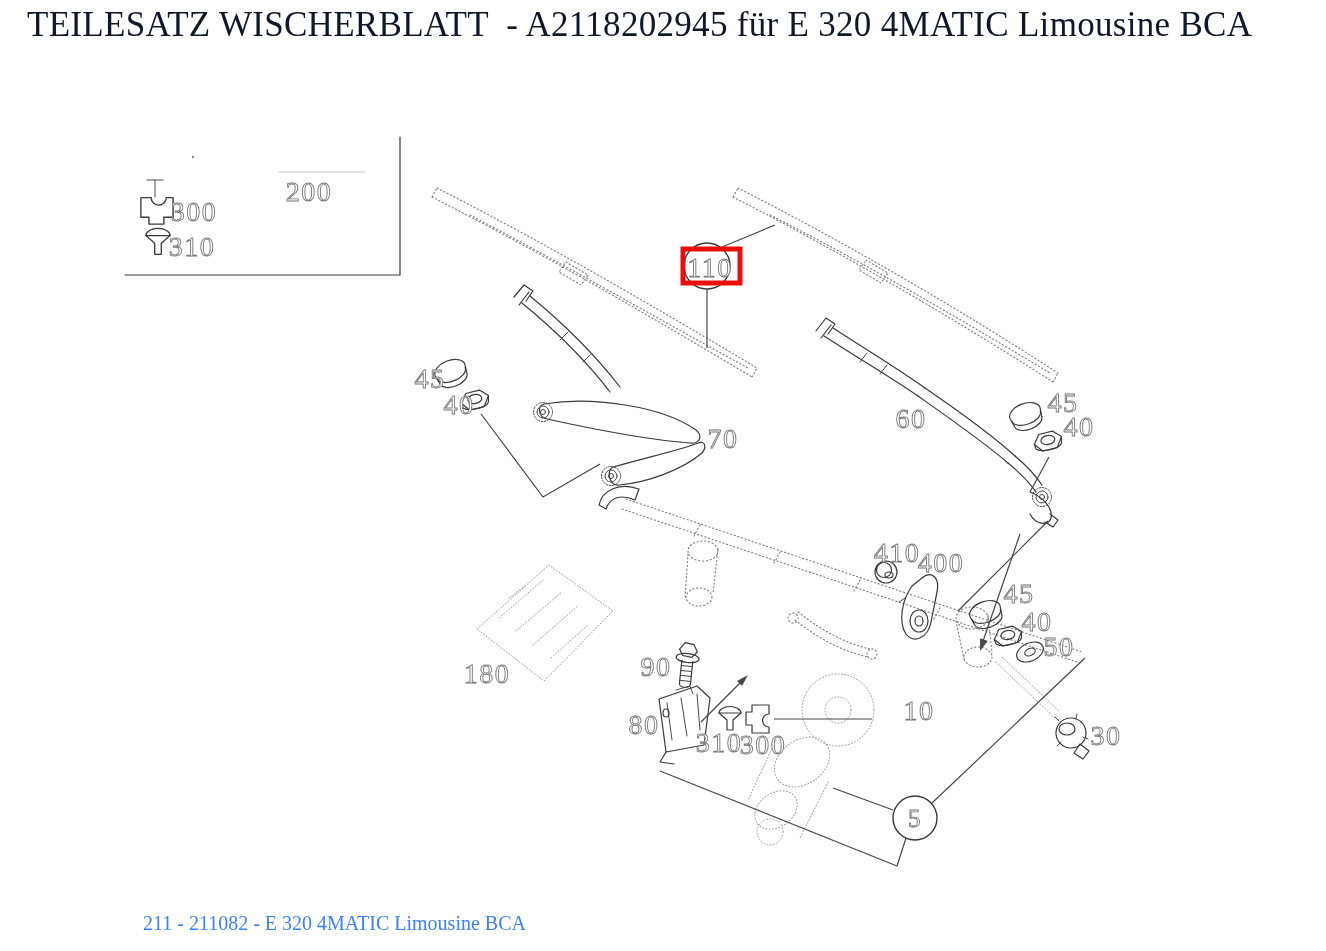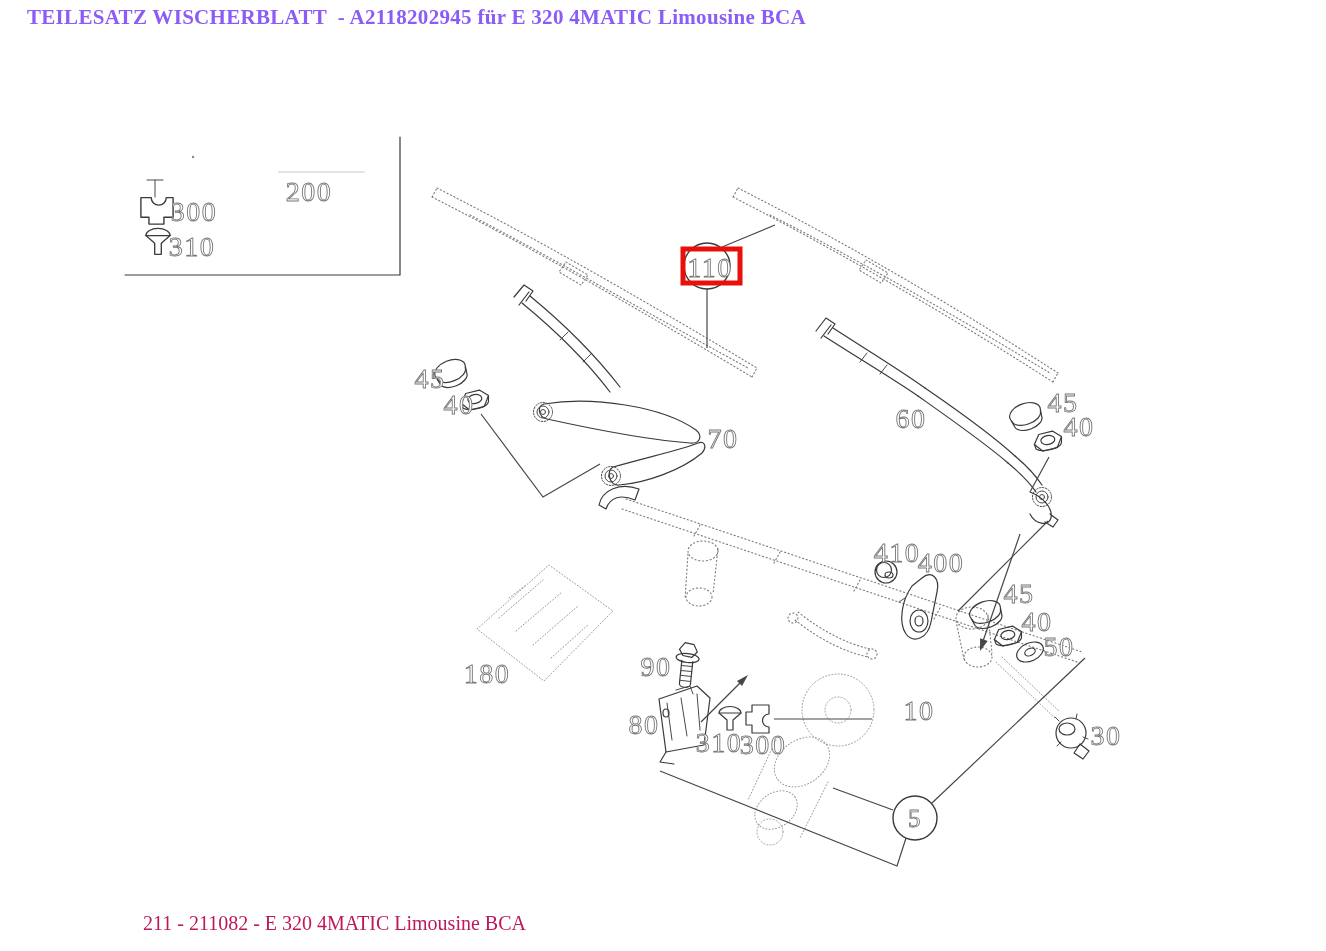--- a/index.html
+++ b/index.html
@@ -1,20 +1,20 @@
 <!DOCTYPE html>
 <html><head>
 <meta charset="utf-8">
 <style>
   html,body{margin:0;padding:0;background:#ffffff;}
   .page{position:relative;width:1326px;height:951px;background:#fff;overflow:hidden;
         font-family:"Liberation Serif","DejaVu Serif",serif;}
-  .title{position:absolute;left:27px;top:5px;margin:0;font-size:21px;font-weight:bold;
-         color:#8b5cf6;white-space:pre;letter-spacing:0.3px;}
-  .footer{position:absolute;left:143px;top:912px;font-size:20px;color:#be185d;white-space:pre;}
+  .title{position:absolute;left:27px;top:5px;margin:0;font-size:35px;font-weight:normal;
+         color:#0f172a;white-space:pre;letter-spacing:0.3px;}
+  .footer{position:absolute;left:143px;top:912px;font-size:20px;color:#3b82f6;white-space:pre;}
   svg.diagram{position:absolute;left:0;top:0;}
   .solid{fill:none;stroke:#3a3a3a;stroke-width:1.2;stroke-linecap:round;stroke-linejoin:round;}
   .thin{fill:none;stroke:#4a4a4a;stroke-width:1;stroke-linecap:round;}
   .stip{fill:none;stroke:#7a7a7a;stroke-width:1.1;stroke-dasharray:1.2 2.6;stroke-linecap:round;}
   .stip2{fill:none;stroke:#9a9a9a;stroke-width:1;stroke-dasharray:1 2.2;stroke-linecap:round;}
   .leader{fill:none;stroke:#474747;stroke-width:1.2;}
   .faint{fill:none;stroke:#dcdcdc;stroke-width:1.5;}
   .arrowhead{fill:#474747;stroke:none;}
   .redbox{fill:none;stroke:#e8100c;stroke-width:5;}
   .hotcircle{fill:none;stroke:#3a3a3a;stroke-width:1.4;}

